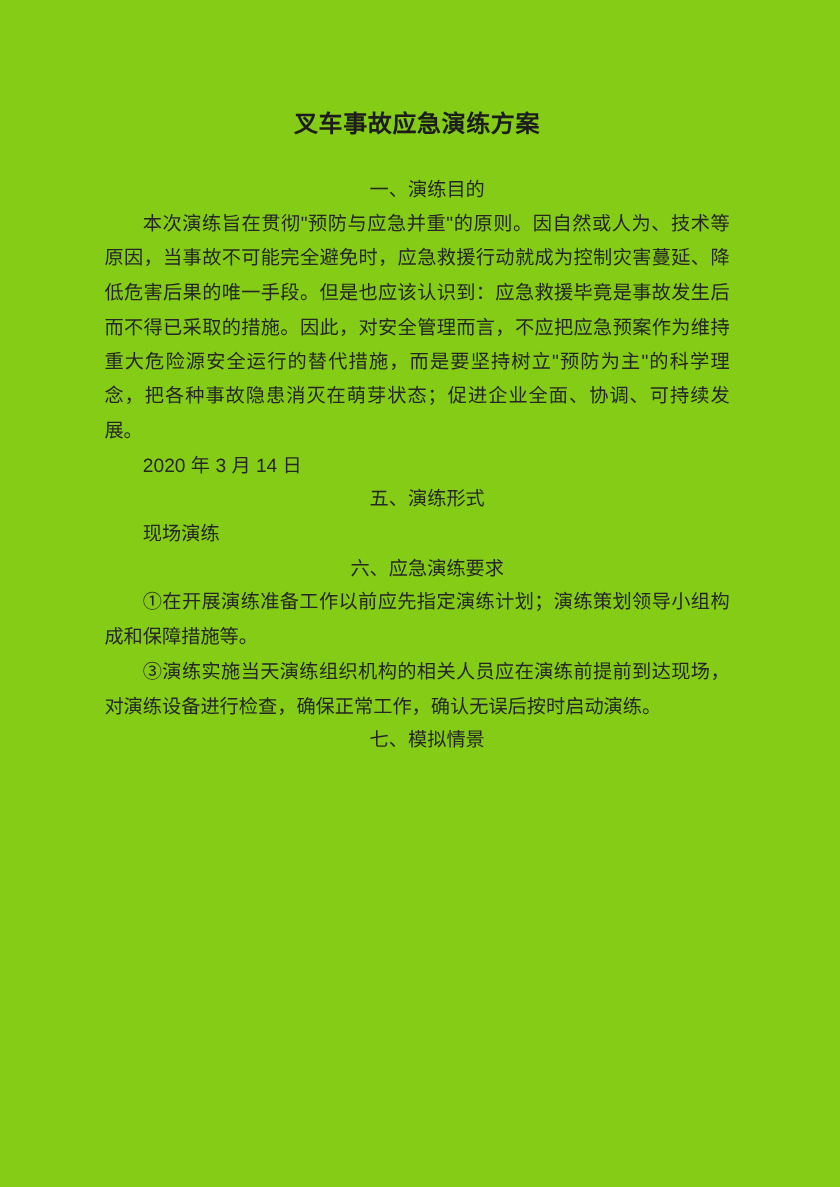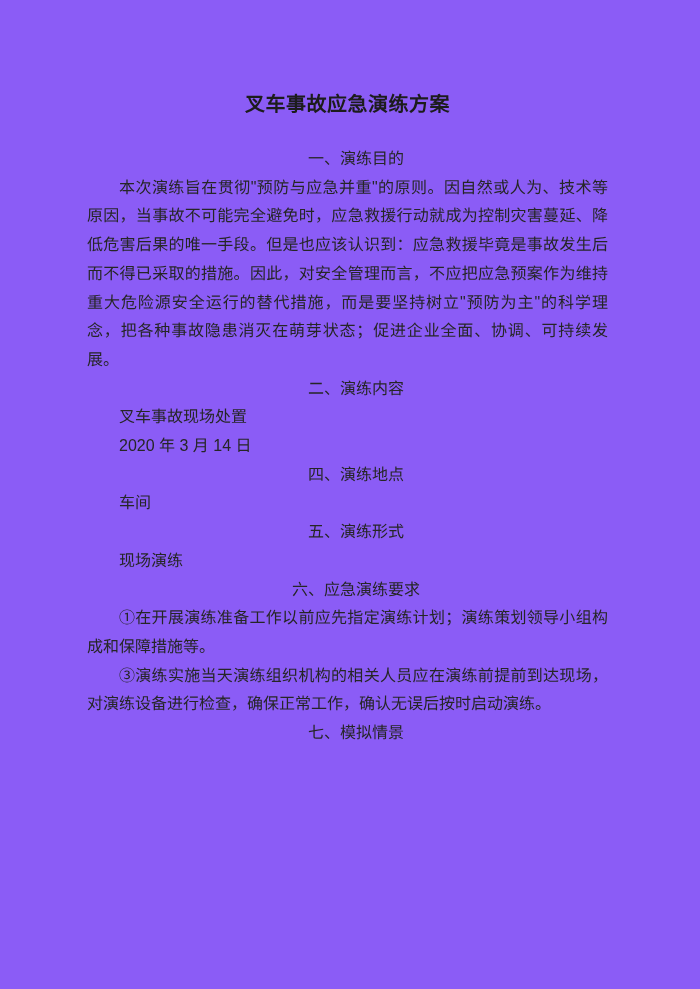--- a/index.html
+++ b/index.html
@@ -5,21 +5,21 @@
   * { margin: 0; padding: 0; box-sizing: border-box; }
 
   html, body {
     background: #ffffff;
   }
 
   .page {
     position: relative;
     width: 700px;
     height: 989px;
-    background: #8b5cf6;
+    background: #84cc16;
     overflow: hidden;
     font-family: "Liberation Sans", sans-serif;
     color: #262626;
   }
 
   .doc {
     position: absolute;
     left: 87px;
     top: 89px;
     width: 521px;
@@ -58,33 +58,25 @@
 <div class="page">
   <div class="doc">
 
     <h1 class="doc-title">叉车事故应急演练方案</h1>
 
     <section>
       <div class="section-heading">一、演练目的</div>
       <p class="para">本次演练旨在贯彻"预防与应急并重"的原则。因自然或人为、技术等原因，当事故不可能完全避免时，应急救援行动就成为控制灾害蔓延、降低危害后果的唯一手段。但是也应该认识到：应急救援毕竟是事故发生后而不得已采取的措施。因此，对安全管理而言，不应把应急预案作为维持重大危险源安全运行的替代措施，而是要坚持树立"预防为主"的科学理念，把各种事故隐患消灭在萌芽状态；促进企业全面、协调、可持续发展。</p>
     </section>
 
-    <section>
-      <div class="section-heading">二、演练内容</div>
-      <p class="para">叉车事故现场处置</p>
-    </section>
 
     <section>
       <p class="para">2020 年 3 月 14 日</p>
     </section>
 
-    <section>
-      <div class="section-heading">四、演练地点</div>
-      <p class="para">车间</p>
-    </section>
 
     <section>
       <div class="section-heading">五、演练形式</div>
       <p class="para">现场演练</p>
     </section>
 
     <section>
       <div class="section-heading">六、应急演练要求</div>
       <p class="para">①在开展演练准备工作以前应先指定演练计划；演练策划领导小组构成和保障措施等。</p>
       <p class="para">③演练实施当天演练组织机构的相关人员应在演练前提前到达现场，对演练设备进行检查，确保正常工作，确认无误后按时启动演练。</p>

